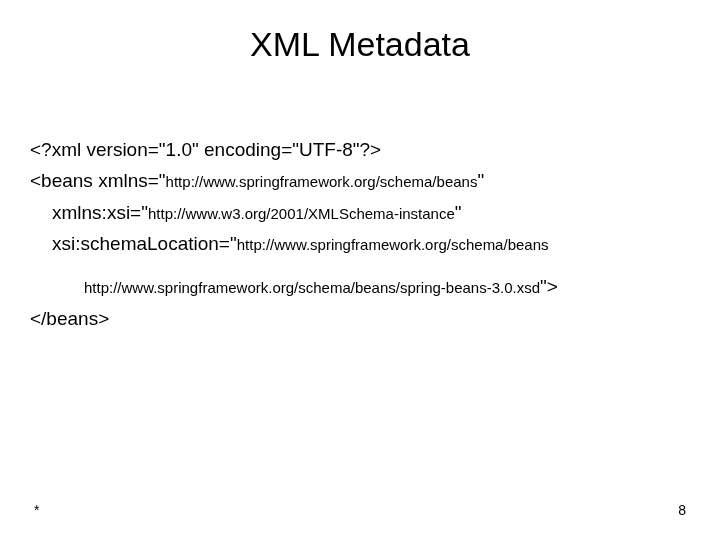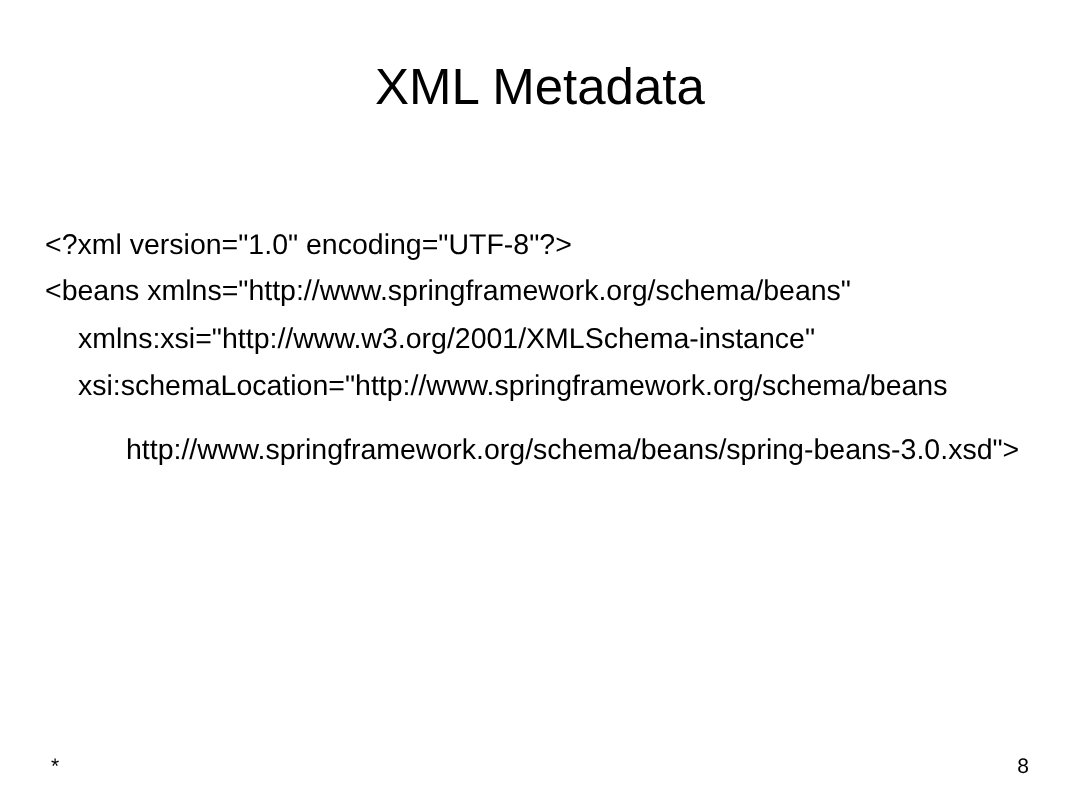--- a/index.html
+++ b/index.html
@@ -8,39 +8,39 @@
     height: 540px;
     background: #ffffff;
     font-family: Arial, Helvetica, sans-serif;
     color: #000;
     position: relative;
     overflow: hidden;
   }
   .slide {
     width: 100%;
     height: 100%;
-    padding: 39px 30px 0 30px;
+    padding: 25px 30px 0 30px;
     position: relative;
   }
   .title {
     text-align: center;
     font-size: 34px;
     font-weight: 400;
     color: #000;
     margin-bottom: 70px;
   }
   .code-block {
     font-size: 19px;
     line-height: 1.65;
     color: #000;
   }
   .code-line {
     white-space: pre;
   }
-  .small { font-size: 19px; }
+  .small { font-size: 15px; }
   .indent1 { padding-left: 22px; }
   .indent2 { padding-left: 54px; margin-top: 12px; }
   .footer {
     position: absolute;
     bottom: 22px;
     left: 0;
     width: 100%;
     padding: 0 34px;
     display: flex;
     justify-content: space-between;
@@ -59,19 +59,20 @@
 
 <div class="slide">
   <h1 class="title">XML Metadata</h1>
 
   <div class="code-block">
     <div class="code-line">&lt;?xml version="1.0" encoding="UTF-8"?&gt;</div>
     <div class="code-line"><span>&lt;beans xmlns="</span><span class="small">http://www.springframework.org/schema/beans</span><span>"</span></div>
     <div class="code-line indent1"><span>xmlns:xsi="</span><span class="small">http://www.w3.org/2001/XMLSchema-instance</span><span>"</span></div>
     <div class="code-line indent1"><span>xsi:schemaLocation="</span><span class="small">http://www.springframework.org/schema/beans</span></div>
     <div class="code-line indent2"><span class="small">http://www.springframework.org/schema/beans/spring-beans-3.0.xsd</span><span>"&gt;</span></div>
+    <div class="code-line">&lt;/beans&gt;</div>
   </div>
 
   <div class="footer">
     <span>*</span>
     <span>8</span>
   </div>
 </div>
 
 </body></html>

